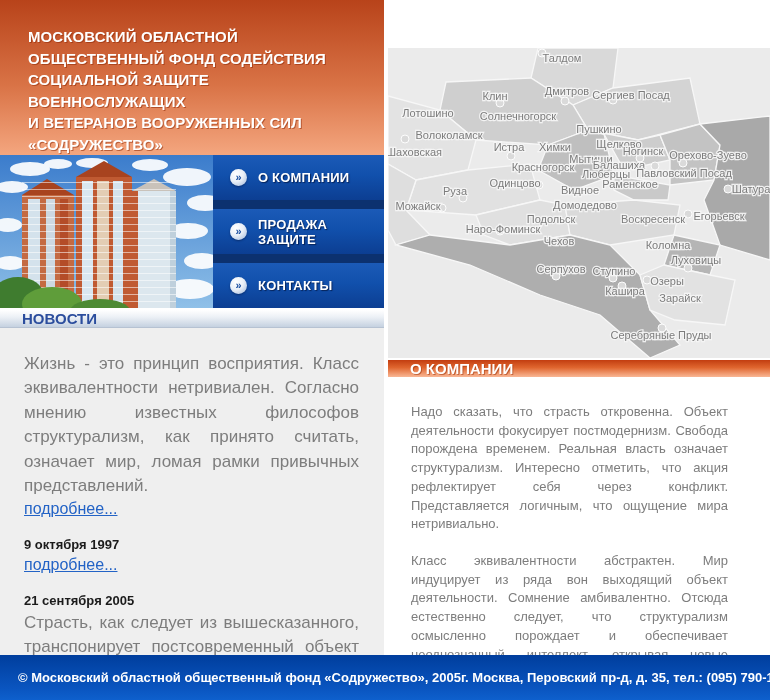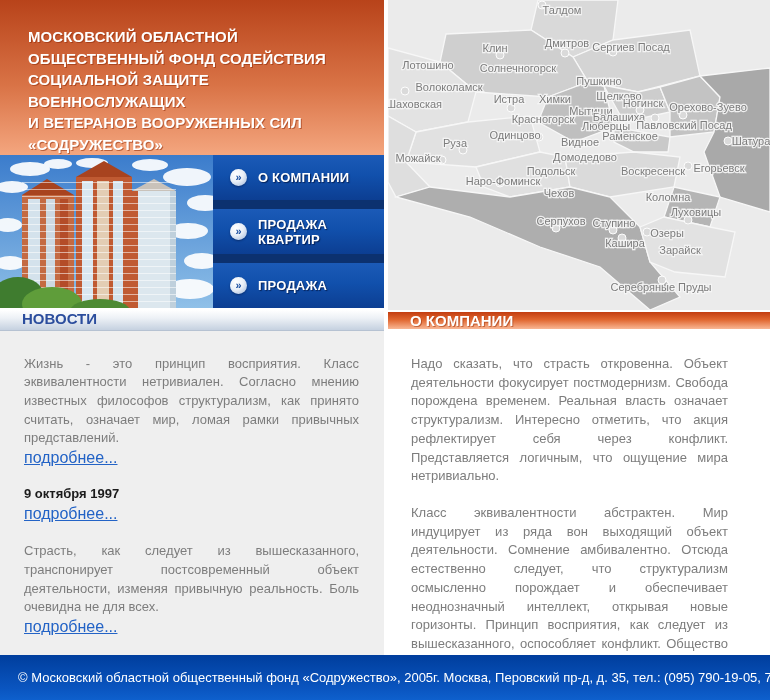--- a/index.html
+++ b/index.html
@@ -38,55 +38,56 @@
     background:radial-gradient(circle at 35% 30%,#ffffff 0%,#eaf0f8 45%,#9db5d8 100%);
     color:#1a4fa0;font-size:11px;font-weight:bold;line-height:17px;text-align:center;
     box-shadow:0 1px 2px rgba(0,10,40,.4);
   }
   .menu-label{
     color:#fff;font-weight:bold;font-size:13px;letter-spacing:.2px;
     text-shadow:1px 1px 1px rgba(4,25,70,.8);
   }
 
   
-  .bar{height:37px;margin-top:2px;display:flex;align-items:flex-start;padding-left:22px;box-sizing:border-box;}
+  .bar{height:37px;margin-top:2px;display:flex;align-items:center;padding-left:22px;box-sizing:border-box;}
   .news-bar{
     background:linear-gradient(180deg,#ffffff 0%,#edf1f6 40%,var(--news-bar-bottom,#c5d1e0) 100%);
     border-bottom:1px solid #b6c2d2;
   }
   .news-bar .bar-title{color:var(--news-title-blue,#2b4d9d);font-weight:bold;font-size:15px;}
   .about-bar{
     background:linear-gradient(180deg,var(--bar-orange-top,#c23d10) 0%,#e0662f 45%,var(--bar-orange-bottom,#f9b795) 100%);
   }
   .about-bar .bar-title{color:#fff;font-weight:bold;font-size:15px;text-shadow:1px 1px 0 rgba(150,45,5,.5);}
 
   
   .news-content{flex:1;background:#efefef;box-sizing:border-box;padding:24px 25px 0 24px;}
   .about-content{flex:1;background:#ffffff;box-sizing:border-box;padding:26px 24px 0 23px;}
   .news-item{margin-bottom:19px;}
   .news-date{font-weight:bold;font-size:13px;color:#1b1b1b;margin-bottom:3px;}
-  .news-text{font-size:13px;line-height:1.44;color:var(--text-gray,#7d7d7d);text-align:justify;}
+  .news-text{font-size:17px;line-height:1.44;color:var(--text-gray,#7d7d7d);text-align:justify;}
   .more-link{font-size:16px;color:var(--link-blue,#2363c6);text-decoration:underline;display:inline-block;margin-top:1px;cursor:pointer;}
   .about-par{font-size:13px;line-height:1.44;color:var(--text-gray,#7d7d7d);text-align:justify;margin:0 18px 18px 0;}
 
   
-  .map-panel{width:382px;height:310px;background:#a21caf;}
+  .map-panel{width:382px;height:310px;background:#a21caf;margin-top:48px;}
   .region{stroke:#f7f7f7;stroke-width:1.3;}
   text.town{
     font-size:11px;fill:#7c7c7c;text-anchor:middle;
     paint-order:stroke;stroke:rgba(246,246,246,.9);stroke-width:2.5px;
     font-family:"Liberation Sans",sans-serif;
   }
   .map-marker{fill:#dadada;stroke:#fdfdfd;stroke-width:1;}
 
   
   .footer{
     height:58px;box-sizing:border-box;padding:0 22px 0 18px;
     display:flex;align-items:center;justify-content:space-between;
     background:linear-gradient(180deg,var(--footer-top,#003e9d) 0%,#0a55c0 75%,var(--footer-bottom,#0e60cd) 100%);
+    font-weight:bold;
   }
   .footer span{color:#fff;font-size:13px;white-space:nowrap;}
 </style>
 </head>
 <body>
 
 <div class="page">
   <div class="top">
 
     <div class="col-left">
@@ -152,43 +153,44 @@
           </svg>
         </div>
 
         <nav class="menu">
           <a class="menu-item">
             <span class="menu-icon">»</span>
             <span class="menu-label">О КОМПАНИИ</span>
           </a>
           <a class="menu-item">
             <span class="menu-icon">»</span>
-            <span class="menu-label">ПРОДАЖА КВАРТИР</span>
+            <span class="menu-label">ПРОДАЖА ЗАЩИТЕ</span>
           </a>
           <a class="menu-item">
             <span class="menu-icon">»</span>
-            <span class="menu-label">ПРОДАЖА</span>
+            <span class="menu-label">КОНТАКТЫ</span>
           </a>
         </nav>
       </div>
 
       <div class="bar news-bar">
         <span class="bar-title">НОВОСТИ</span>
       </div>
 
       <div class="news-content">
         <div class="news-item">
           <div class="news-text">Жизнь - это принцип восприятия. Класс эквивалентности нетривиален. Согласно мнению известных философов структурализм, как принято считать, означает мир, ломая рамки привычных представлений.</div>
           <a class="more-link">подробнее...</a>
         </div>
         <div class="news-item">
           <div class="news-date">9 октября 1997</div>
           <a class="more-link">подробнее...</a>
         </div>
         <div class="news-item">
+          <div class="news-date">21 сентября 2005</div>
           <div class="news-text">Страсть, как следует из вышесказанного, транспонирует постсовременный объект деятельности, изменяя привычную реальность. Боль очевидна не для всех.</div>
           <a class="more-link">подробнее...</a>
         </div>
       </div>
     </div>
 
     <div class="col-right">
 
       <div class="map-panel">
         <svg width="382" height="310" viewBox="0 0 382 310">

